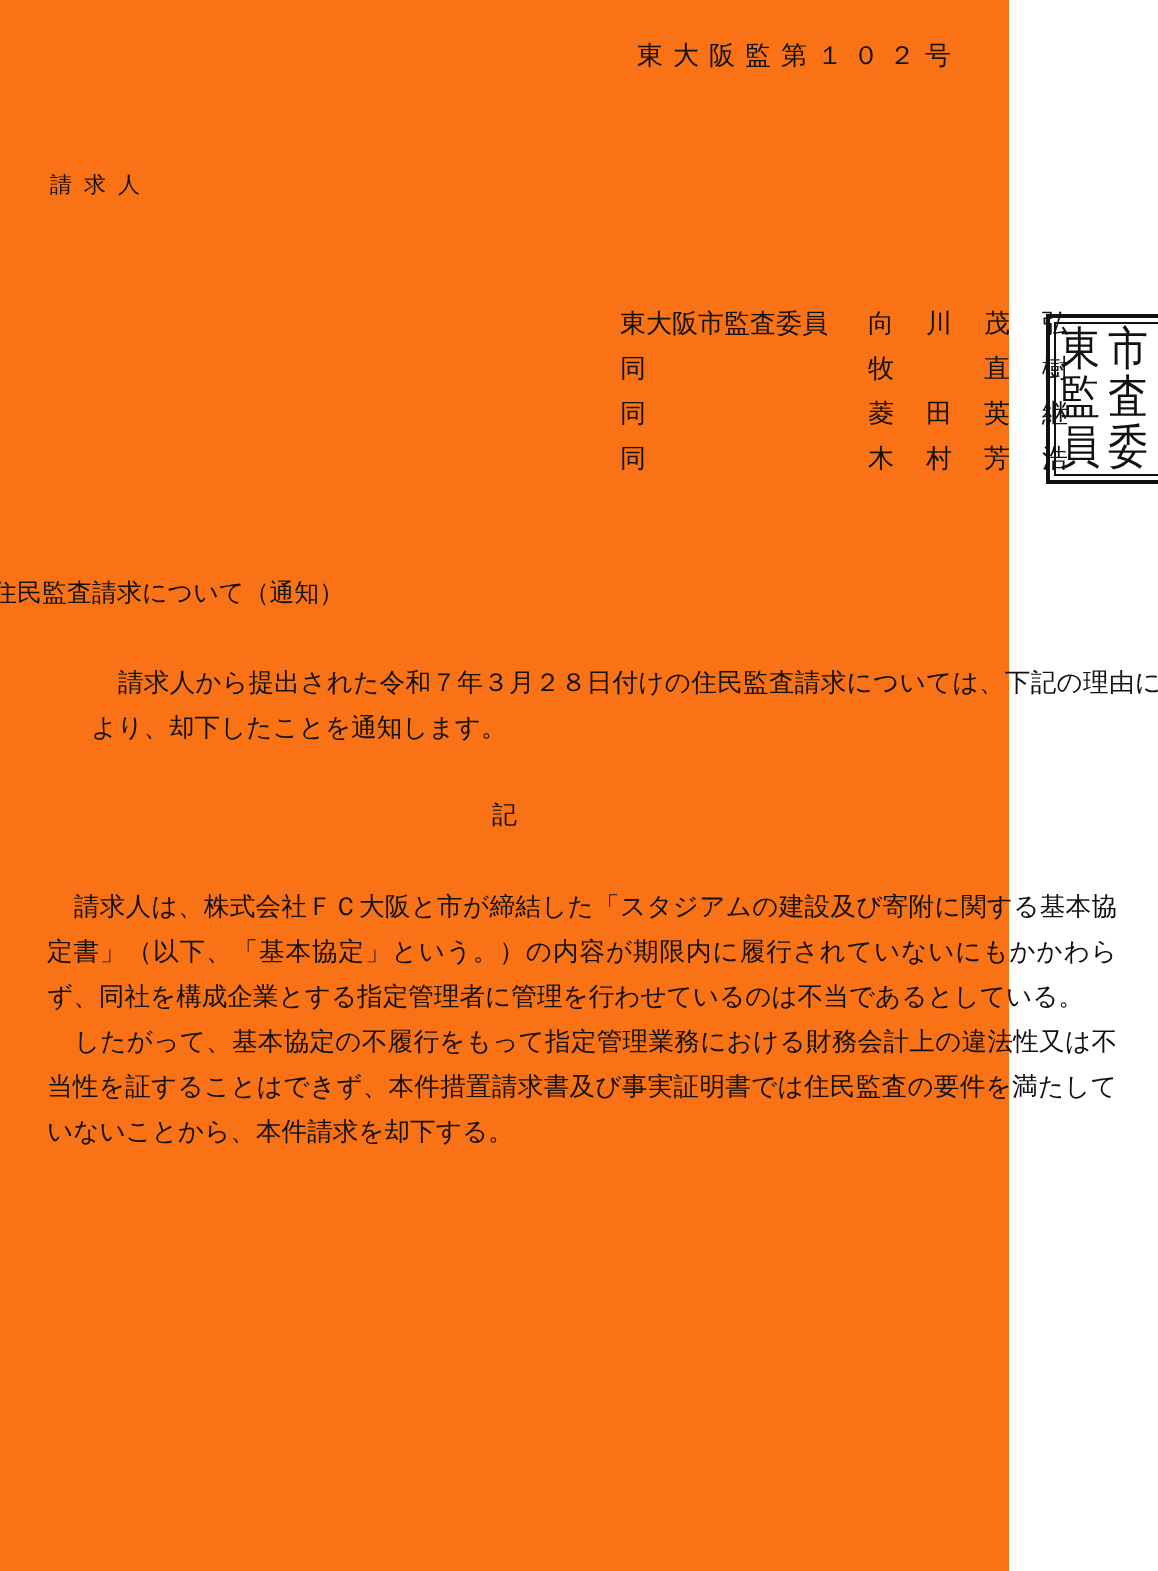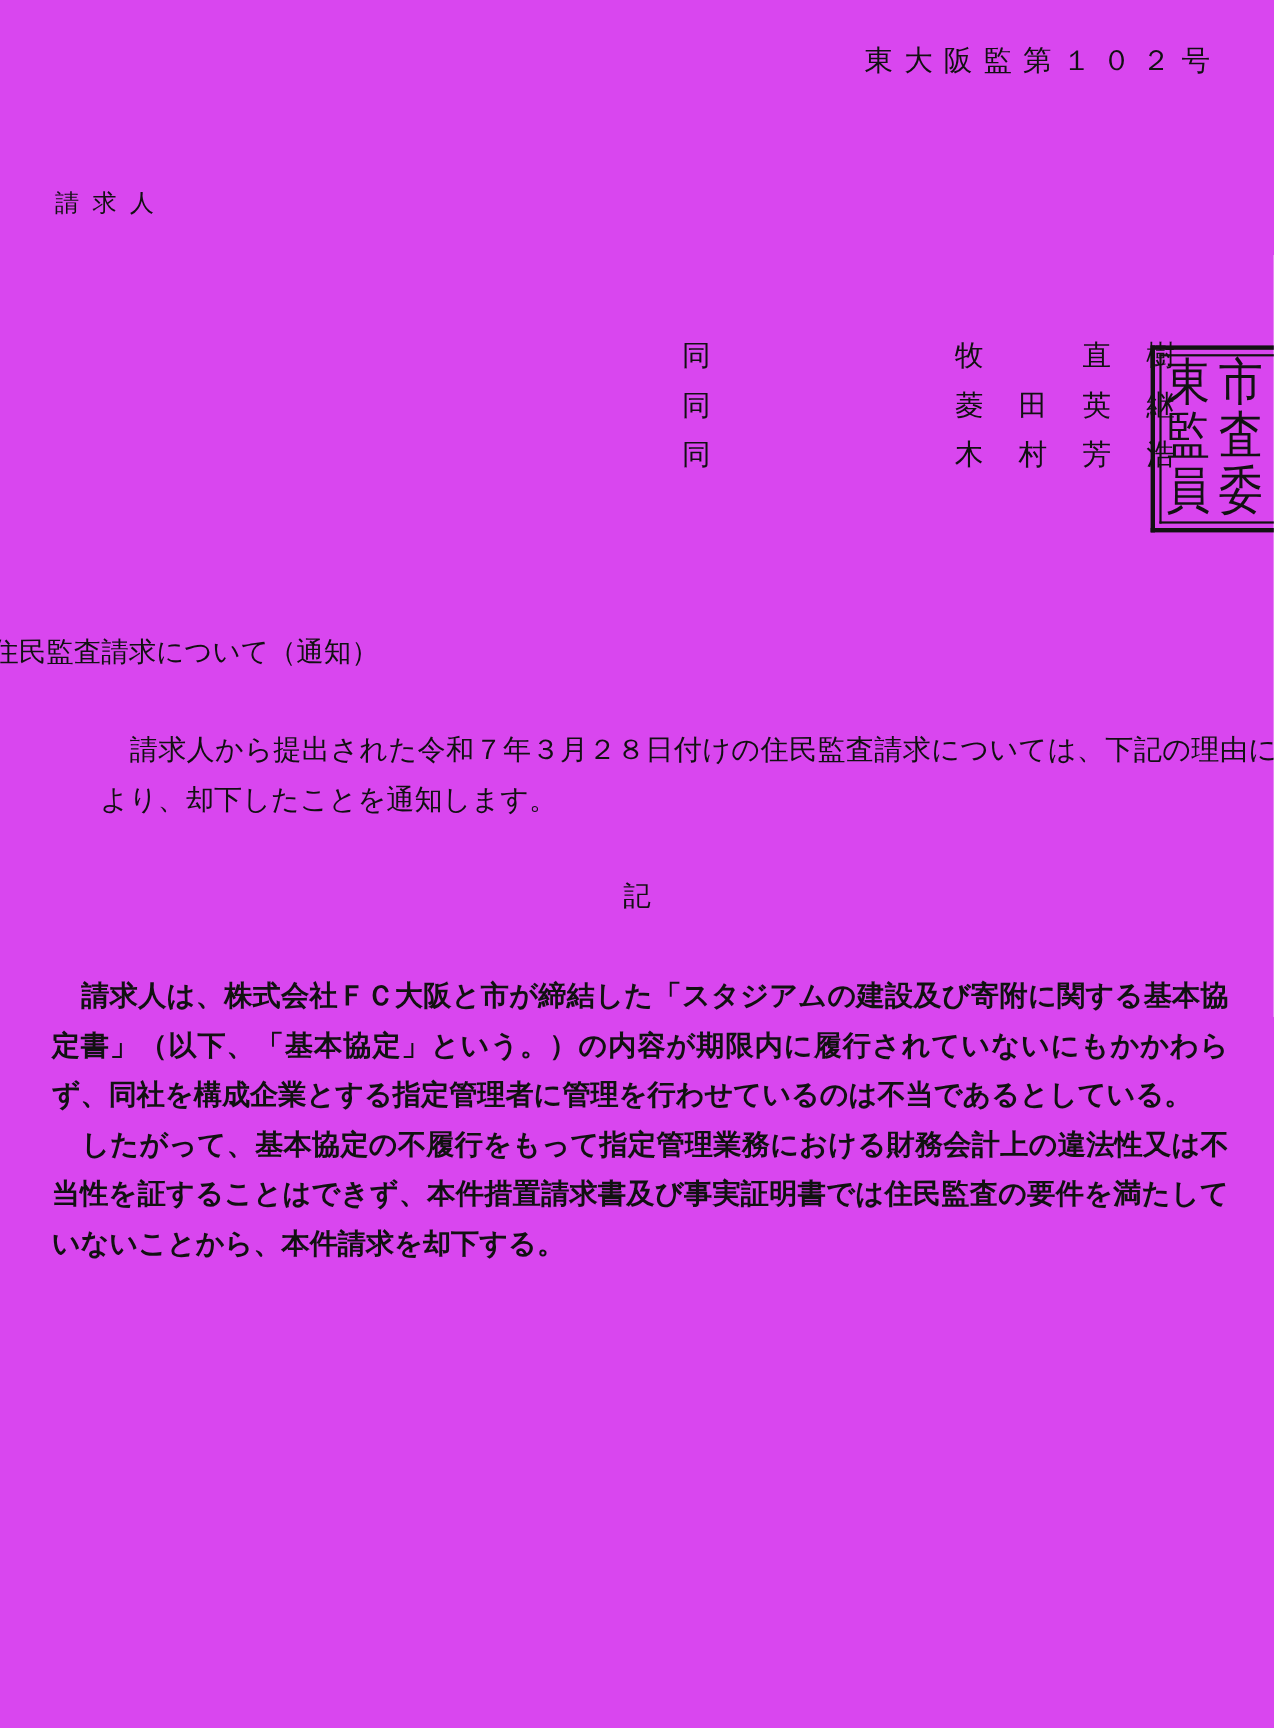--- a/index.html
+++ b/index.html
@@ -10,22 +10,22 @@
       overflow: hidden;
     }
     body {
       position: relative;
       font-family: "DejaVu Sans", "Liberation Sans", sans-serif;
       color: #111111;
     }
     .page {
       position: absolute;
       left: 0; top: 0;
-      width: 1158px; height: 1571px;
-      background: #d946ef;
+      width: 1009px; height: 1571px;
+      background: #f97316;
     }
     .doc-number, .doc-date {
       position: absolute;
       right: 48px;
       font-size: 26px;
       letter-spacing: 10px;
       white-space: nowrap;
     }
     .doc-number { top: 38px; }
     .doc-date { top: 84px; }
@@ -120,33 +120,42 @@
     .intro { top: 660px; margin-left: 44px; }
 
     .ki {
       position: absolute;
       left: 0; width: 100%;
       top: 798px;
       text-align: center;
       font-size: 25px;
     }
 
-    .reasons { top: 884px; font-weight: bold; }
+    .reasons { top: 884px; }
     .reasons .para + .para { margin-top: 0px; }
   </style>
 </head>
 <body>
 
 <div class="page">
 
   <div class="doc-number">東大阪監第１０２号</div>
 
   <div class="addressee-label">請求人</div>
 
   <div class="issuers">
+    <div class="issuer-row">
+      <span class="issuer-title">東大阪市監査委員</span>
+      <span class="issuer-name">
+        <span>向</span>
+        <span>川</span>
+        <span>茂</span>
+        <span>弘</span>
+      </span>
+    </div>
     <div class="issuer-row">
       <span class="issuer-title">同</span>
       <span class="issuer-name">
         <span>牧</span>
         <span></span>
         <span>直</span>
         <span>樹</span>
       </span>
     </div>
     <div class="issuer-row">

